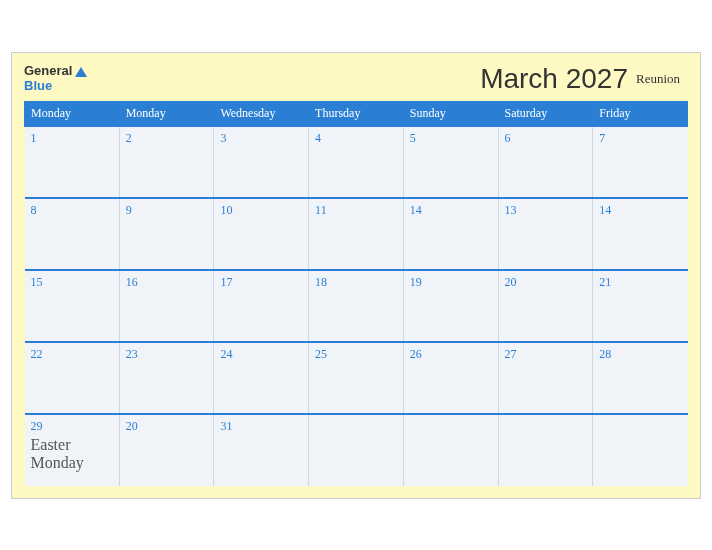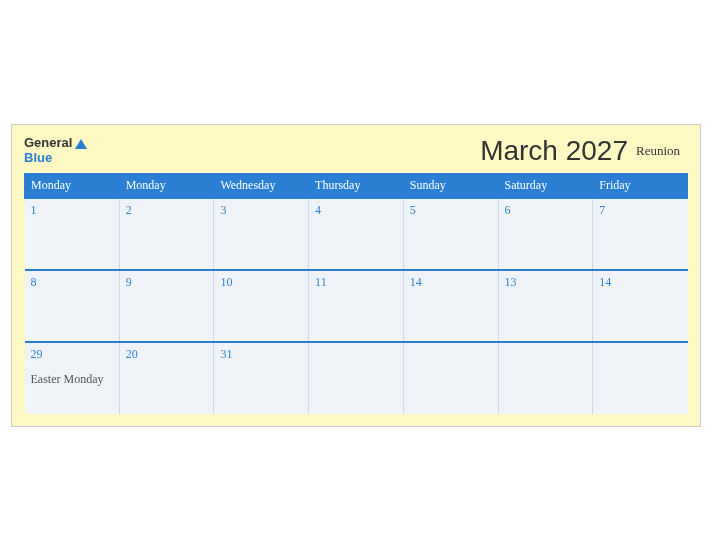--- a/index.html
+++ b/index.html
@@ -89,23 +89,23 @@
     }
     .calendar-grid tbody td:last-child {
       border-right: none;
     }
     .day-number {
       font-size: 12px;
       color: #2a7fd4;
       display: block;
     }
     .day-event {
-      font-size: 12px;
+      font-size: 16px;
       color: #555;
-      margin-top: 10px;
+      margin-top: 2px;
       display: block;
     }
     .empty-cell {
       background-color: #f0f4f8;
     }
   </style>
 </head>
 <body>
 
 <div class="calendar-wrapper">
@@ -174,20 +174,66 @@
           </td>
           <td>
             <span class="day-number">13</span>
           </td>
           <td>
             <span class="day-number">14</span>
           </td>
         </tr>
         <tr>
           <td>
+            <span class="day-number">15</span>
+          </td>
+          <td>
+            <span class="day-number">16</span>
+          </td>
+          <td>
+            <span class="day-number">17</span>
+          </td>
+          <td>
+            <span class="day-number">18</span>
+          </td>
+          <td>
+            <span class="day-number">19</span>
+          </td>
+          <td>
+            <span class="day-number">20</span>
+          </td>
+          <td>
+            <span class="day-number">21</span>
+          </td>
+        </tr>
+        <tr>
+          <td>
+            <span class="day-number">22</span>
+          </td>
+          <td>
+            <span class="day-number">23</span>
+          </td>
+          <td>
+            <span class="day-number">24</span>
+          </td>
+          <td>
+            <span class="day-number">25</span>
+          </td>
+          <td>
+            <span class="day-number">26</span>
+          </td>
+          <td>
+            <span class="day-number">27</span>
+          </td>
+          <td>
+            <span class="day-number">28</span>
+          </td>
+        </tr>
+        <tr>
+          <td>
             <span class="day-number">29</span>
             <span class="day-event">Easter Monday</span>
           </td>
           <td>
             <span class="day-number">20</span>
           </td>
           <td>
             <span class="day-number">31</span>
           </td>
           <td class="empty-cell"></td>

